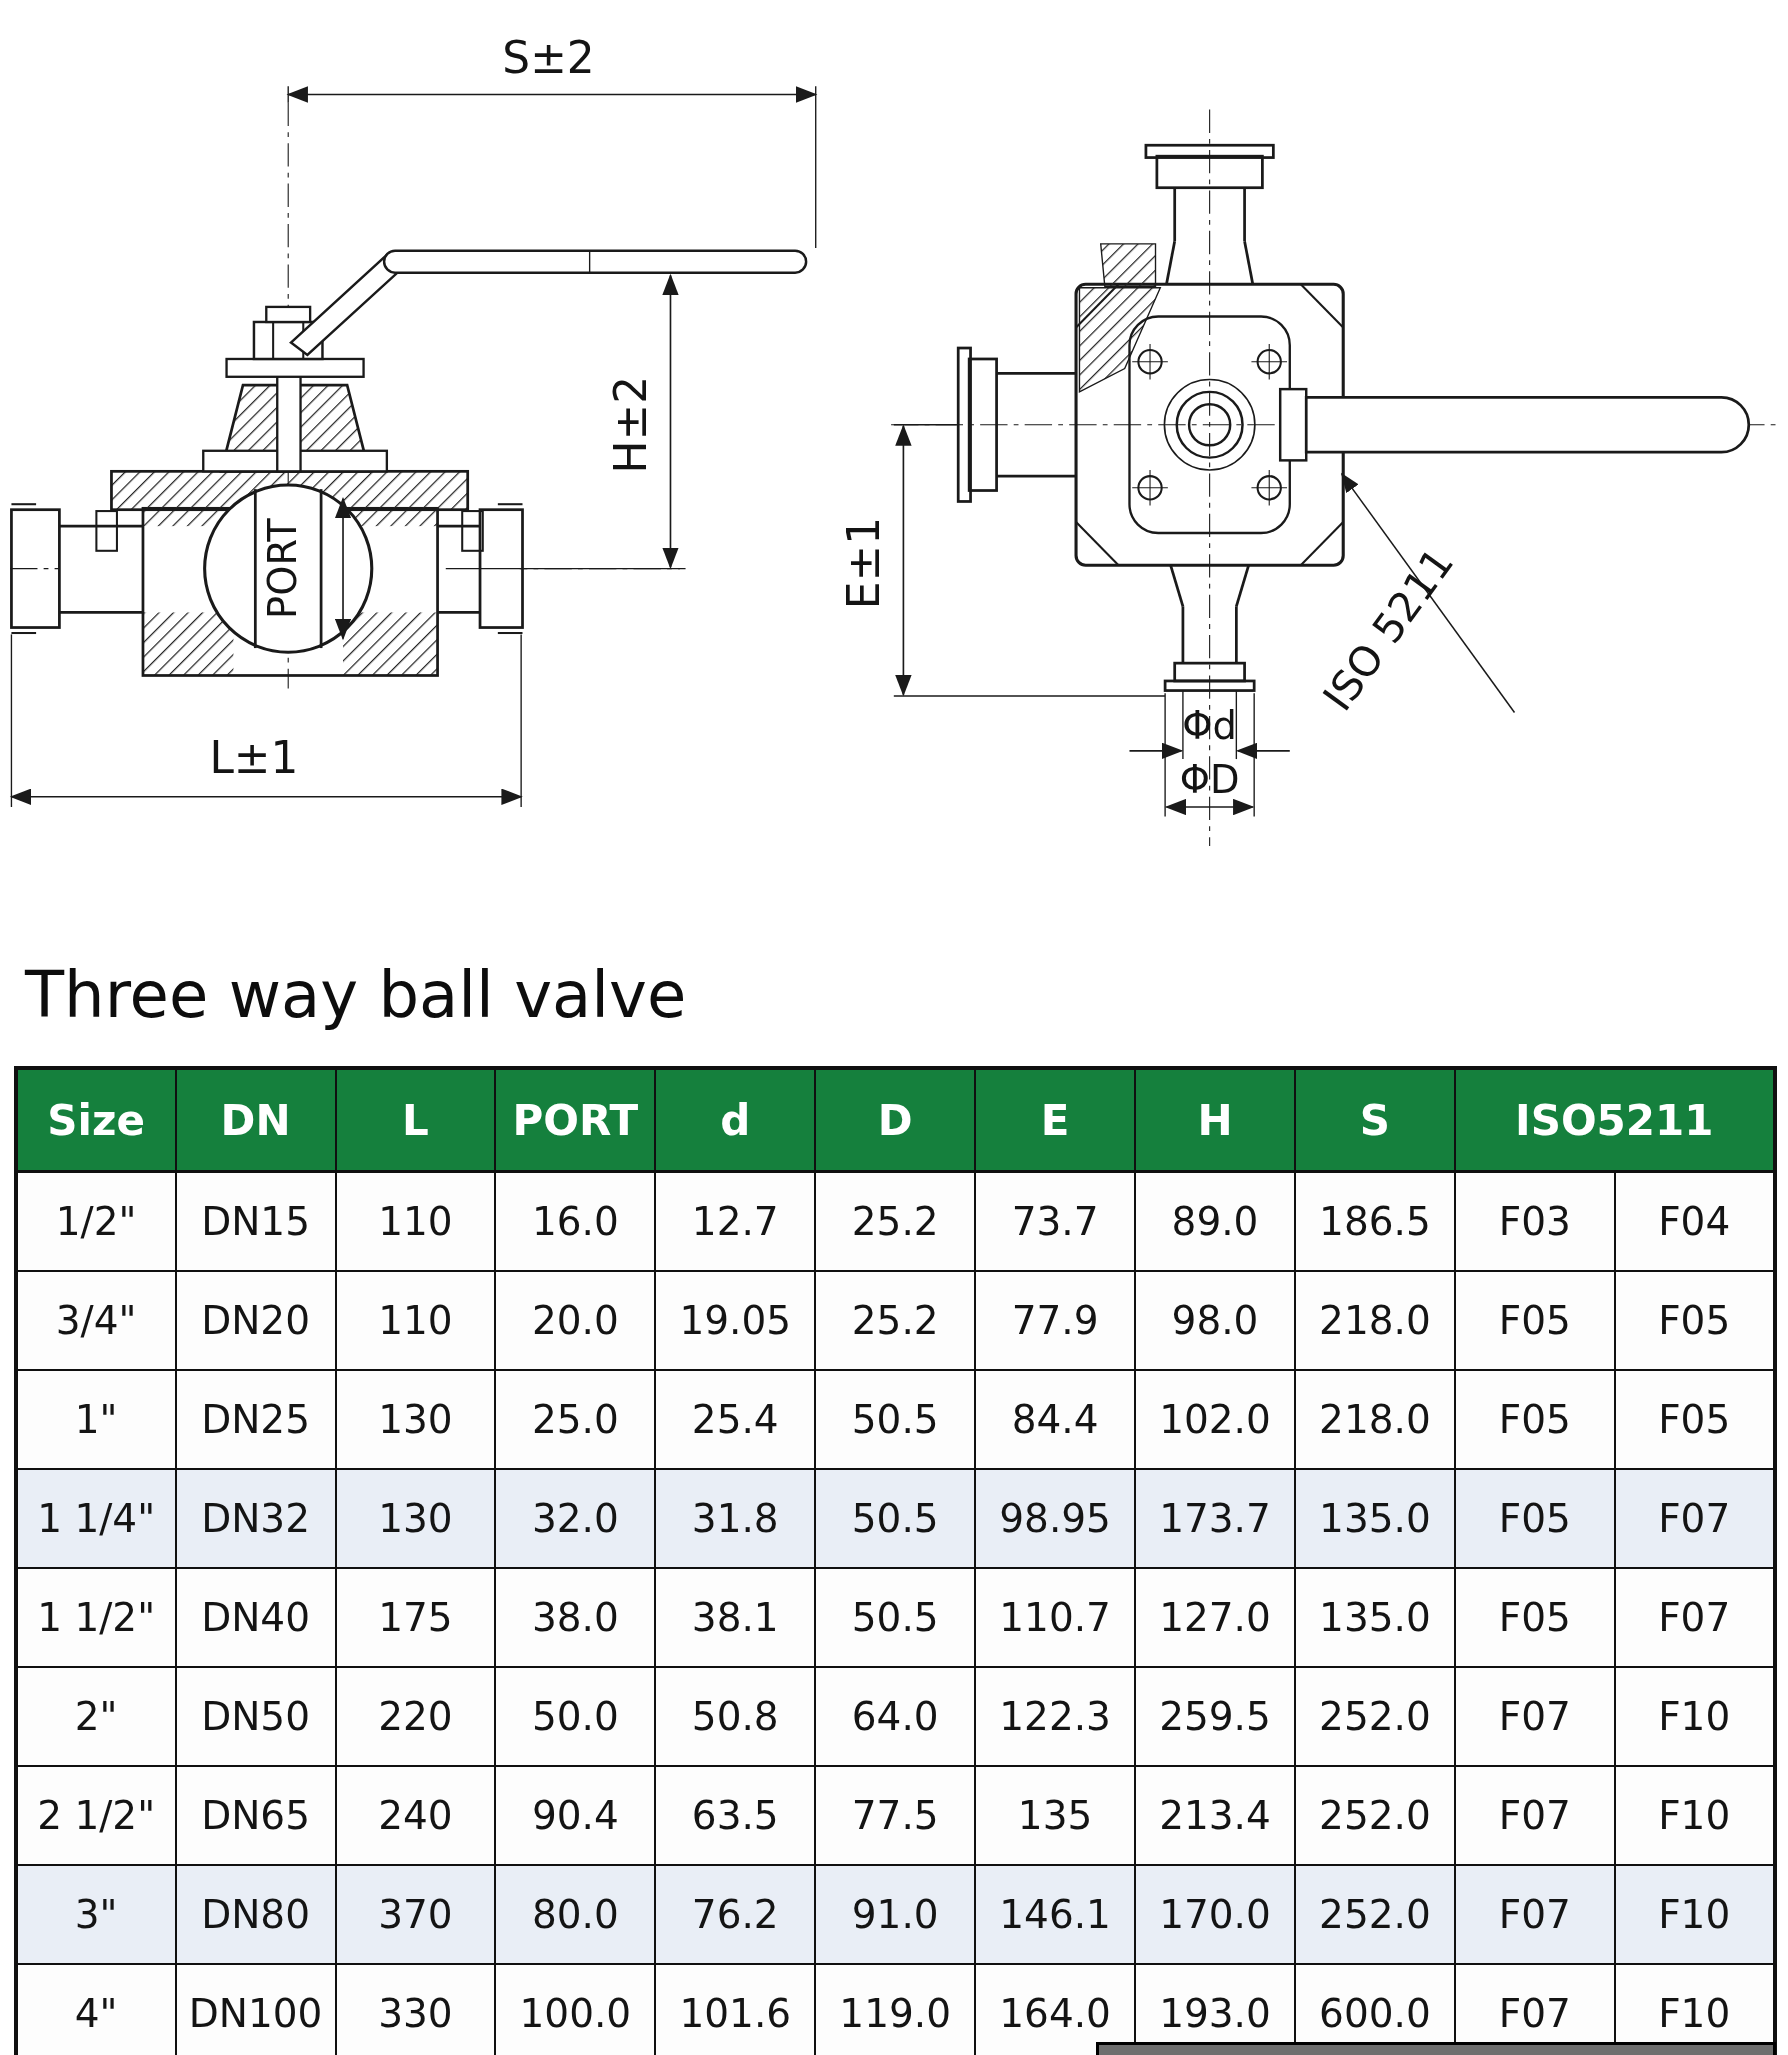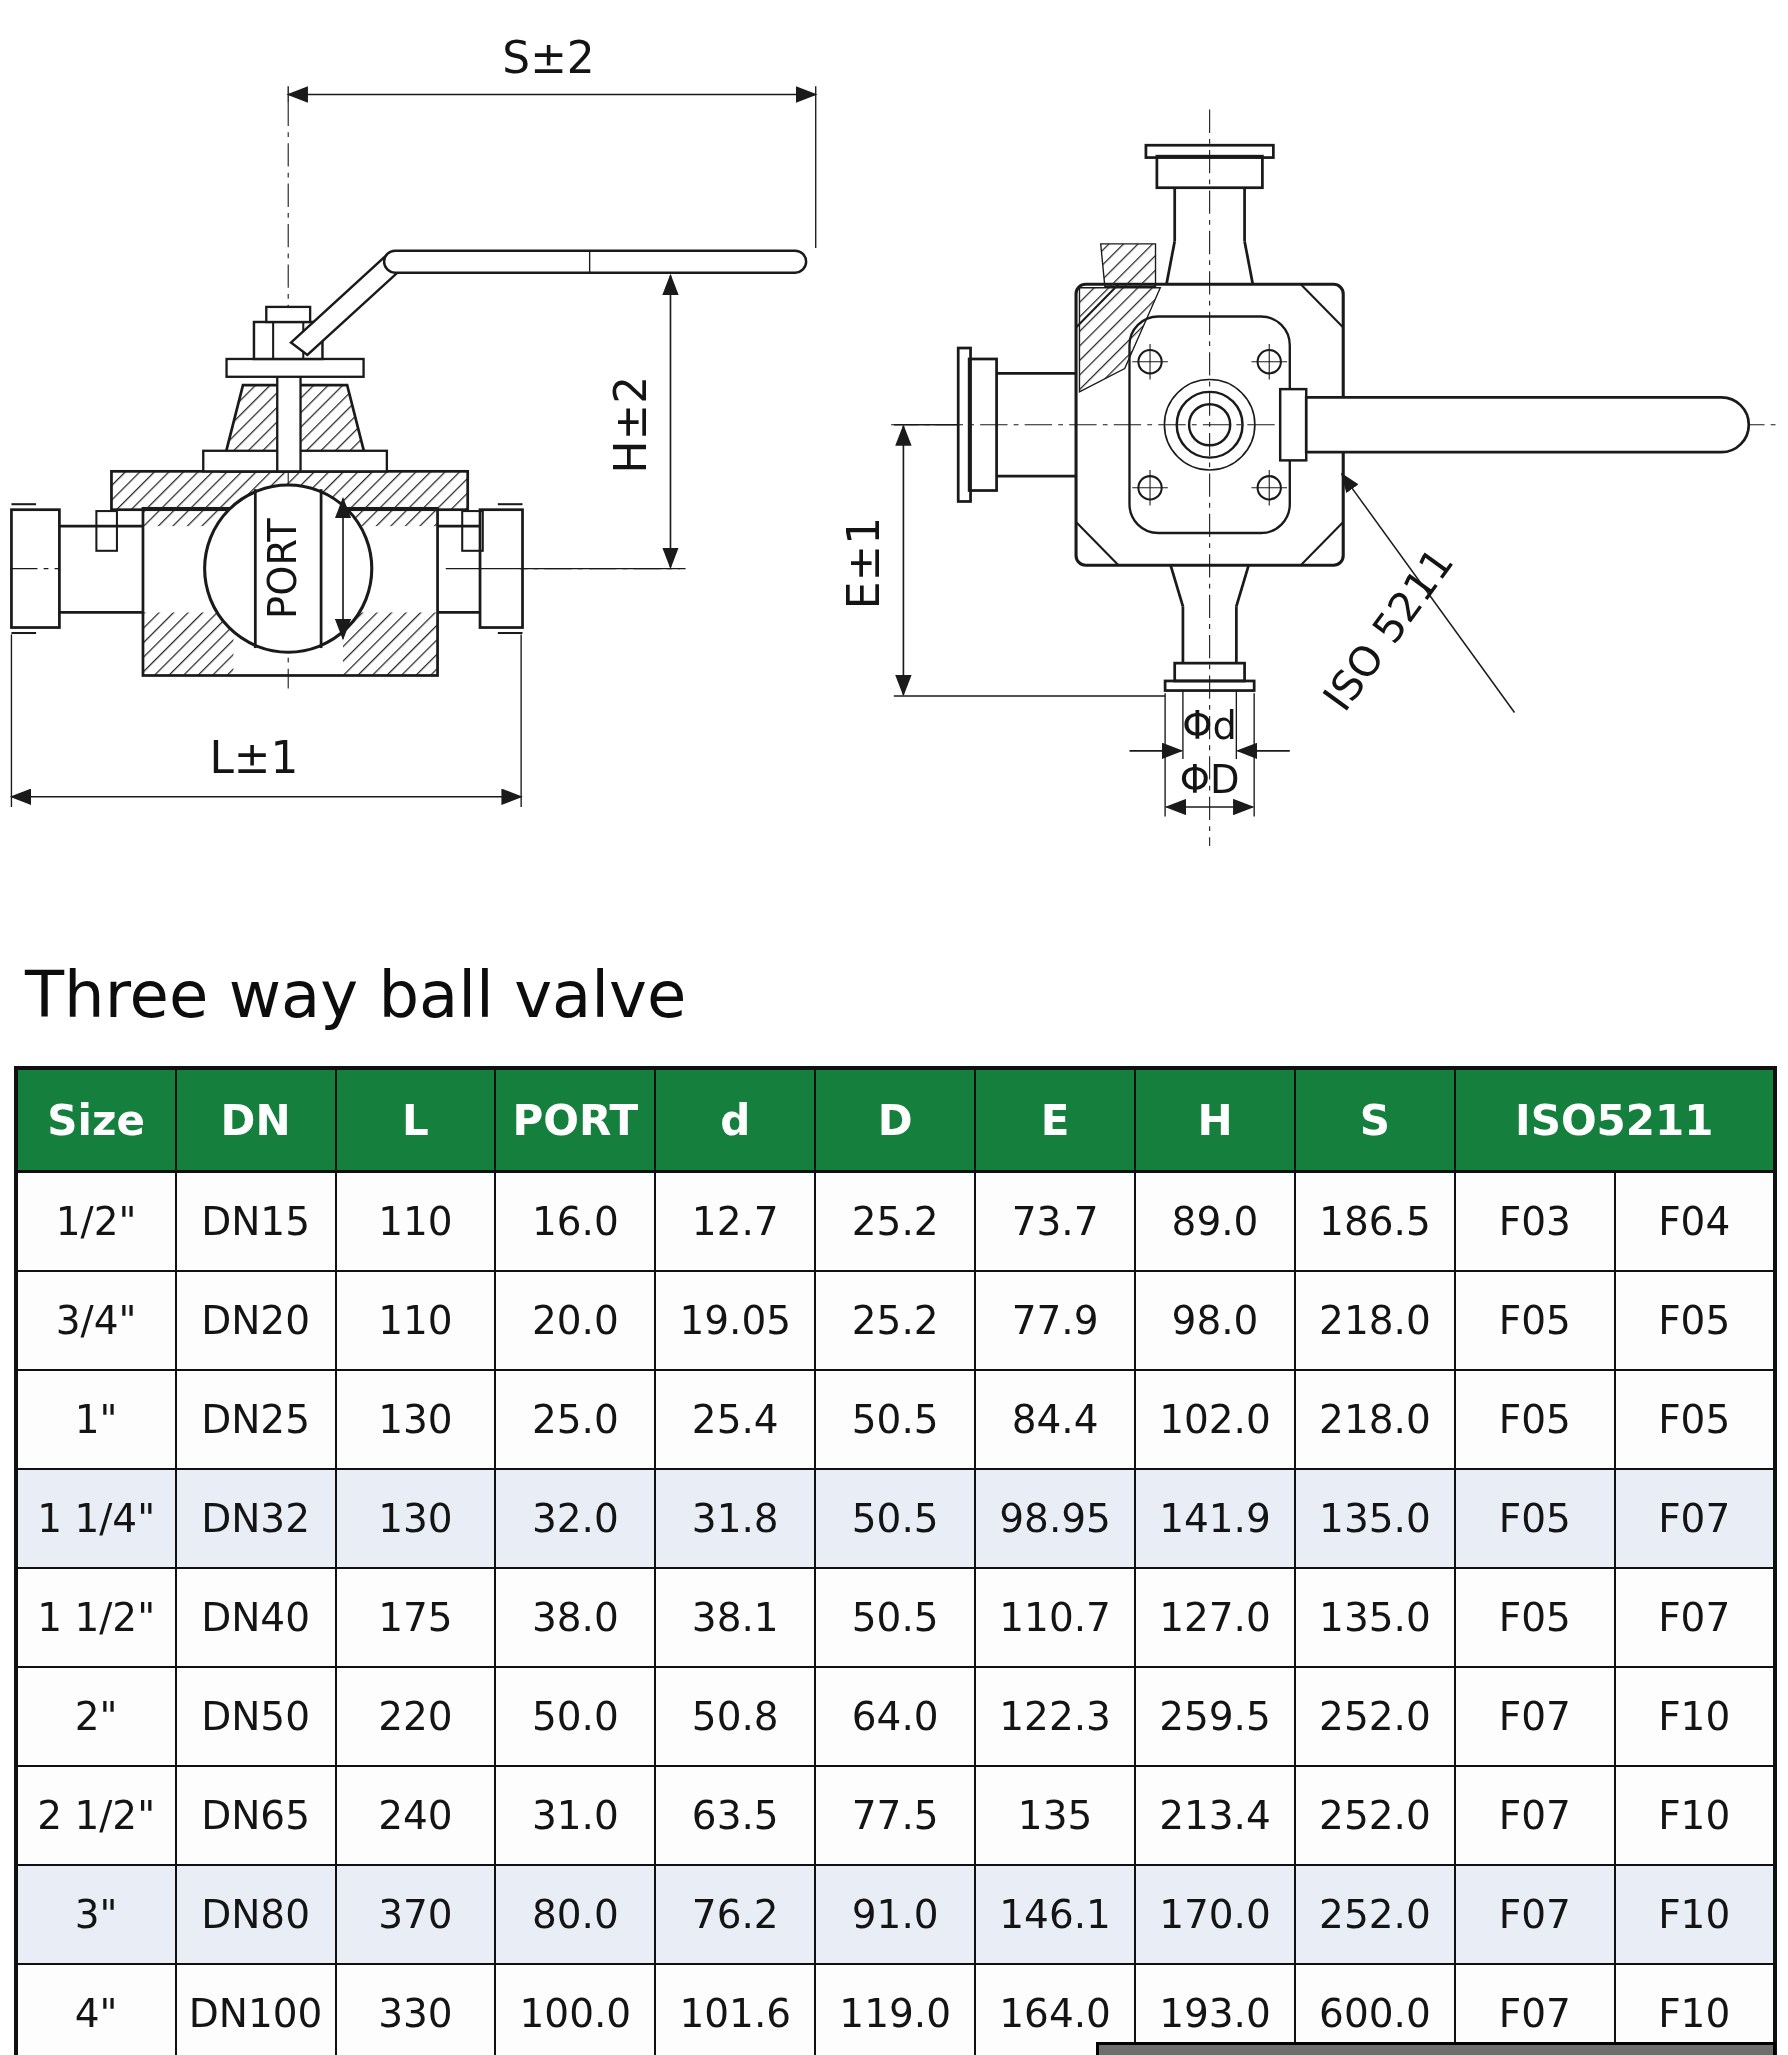--- a/index.html
+++ b/index.html
@@ -241,21 +241,21 @@
           <td>F05</td>
         </tr>
         <tr class="tint">
           <td>1 1/4"</td>
           <td>DN32</td>
           <td>130</td>
           <td>32.0</td>
           <td>31.8</td>
           <td>50.5</td>
           <td>98.95</td>
-          <td>141.9</td>
+          <td>173.7</td>
           <td>135.0</td>
           <td>F05</td>
           <td>F07</td>
         </tr>
         <tr>
           <td>1 1/2"</td>
           <td>DN40</td>
           <td>175</td>
           <td>38.0</td>
           <td>38.1</td>
@@ -276,21 +276,21 @@
           <td>122.3</td>
           <td>259.5</td>
           <td>252.0</td>
           <td>F07</td>
           <td>F10</td>
         </tr>
         <tr>
           <td>2 1/2"</td>
           <td>DN65</td>
           <td>240</td>
-          <td>31.0</td>
+          <td>90.4</td>
           <td>63.5</td>
           <td>77.5</td>
           <td>135</td>
           <td>213.4</td>
           <td>252.0</td>
           <td>F07</td>
           <td>F10</td>
         </tr>
         <tr class="tint">
           <td>3"</td>

